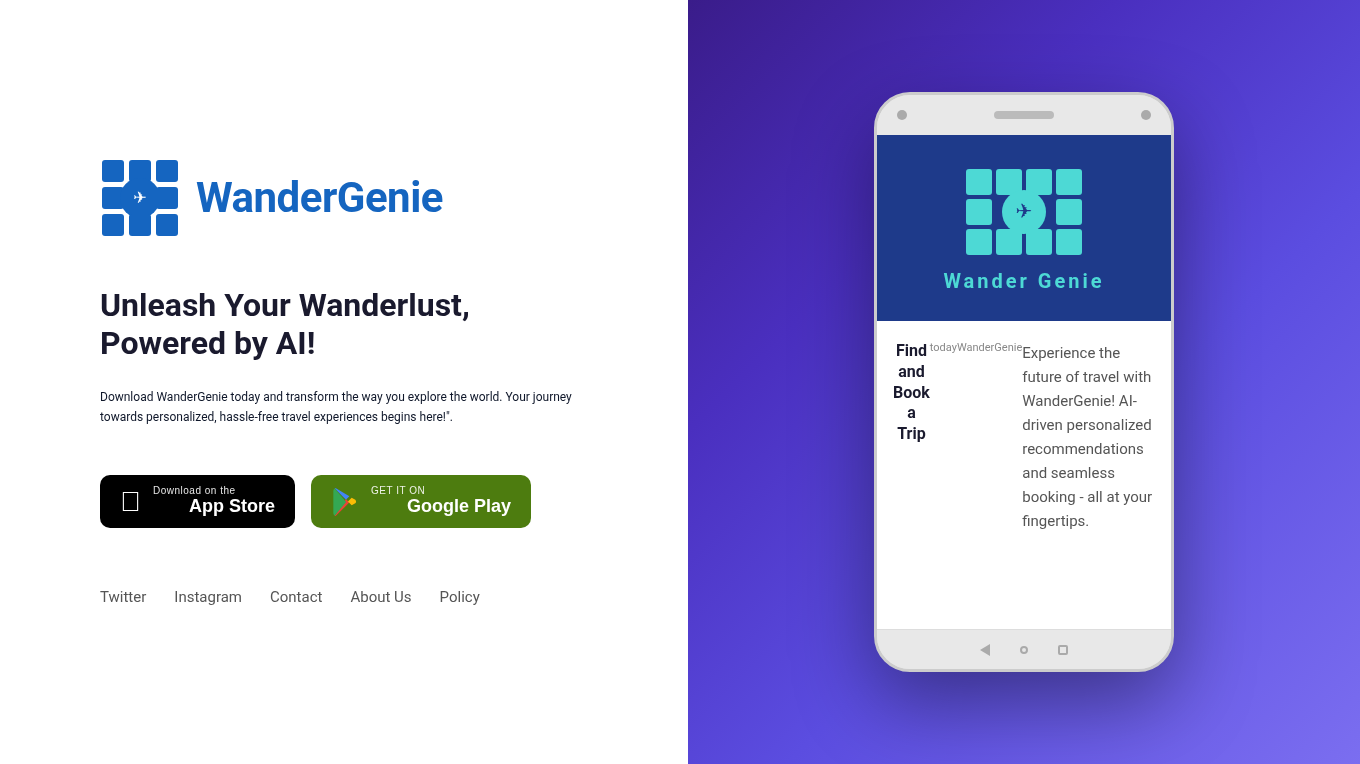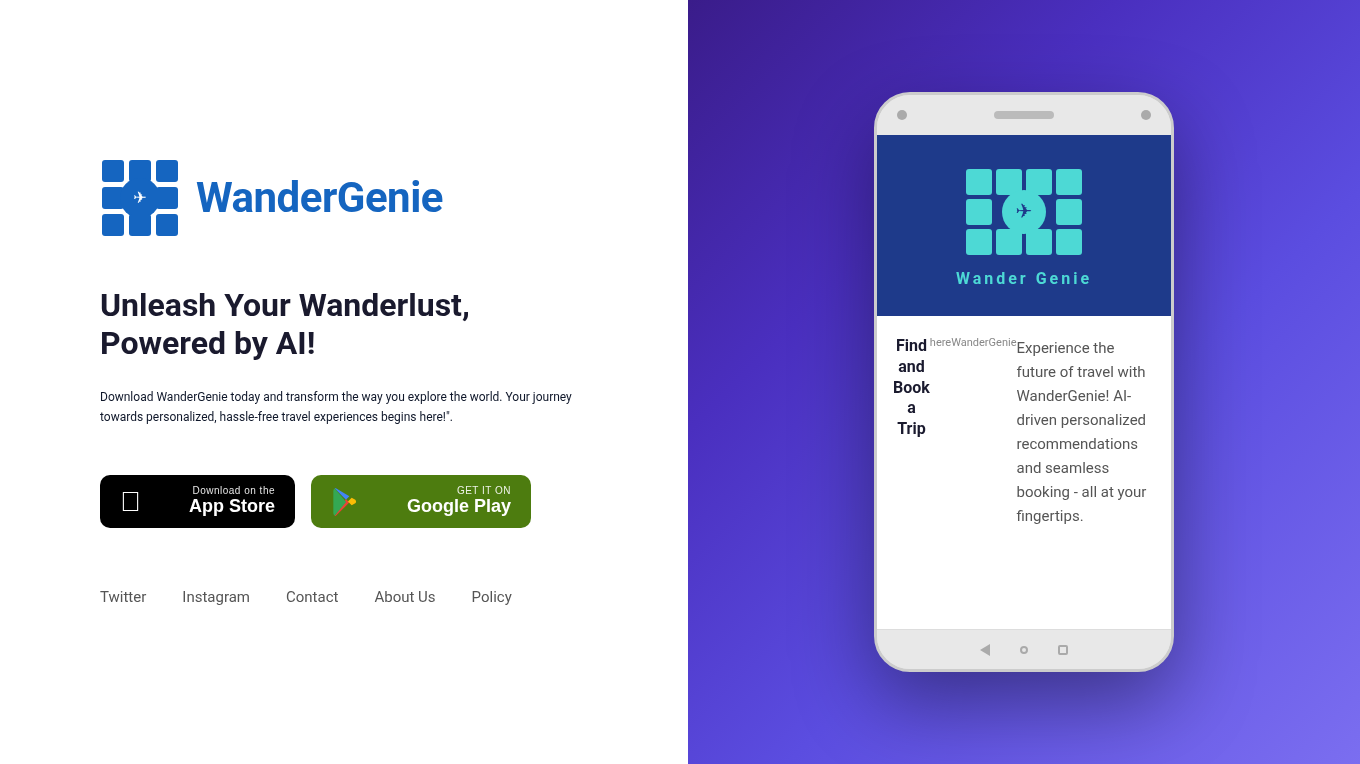--- a/index.html
+++ b/index.html
@@ -81,21 +81,21 @@
     }
 
     .store-btn-icon {
       font-size: 28px;
       line-height: 1;
     }
 
     .store-btn-text {
       display: flex;
       flex-direction: column;
-      text-align: right;
+      text-align: left;
     }
 
     .store-btn-small {
       font-size: 10px;
       font-weight: 400;
       letter-spacing: 0.5px;
       opacity: 0.9;
     }
 
     .store-btn-large {
@@ -109,21 +109,21 @@
       background: #4d7c0f;
     }
 
     .google-icon {
       width: 28px;
       height: 28px;
     }
 
     .footer-links {
       display: flex;
-      gap: 36px;
+      gap: 28px;
     }
 
     .footer-link {
       font-size: 15px;
       color: #555;
       text-decoration: none;
       cursor: pointer;
     }
 
     
@@ -201,21 +201,21 @@
 
     
     .app-logo-container {
       width: 120px;
       height: 90px;
       margin-bottom: 12px;
     }
 
     .app-brand-name {
       color: #4dd9d5;
-      font-size: 16px;
+      font-size: 20px;
       font-weight: 700;
       letter-spacing: 3px;
       text-align: center;
     }
 
     .app-body {
       background: #fff;
       padding: 20px 16px;
       display: flex;
       flex-direction: row;
@@ -381,21 +381,21 @@
           <rect x="2" y="62" width="26" height="26" rx="3" fill="#4dd9d5"></rect>
           <rect x="32" y="62" width="26" height="26" rx="3" fill="#4dd9d5"></rect>
           <rect x="62" y="62" width="26" height="26" rx="3" fill="#4dd9d5"></rect>
           <rect x="92" y="62" width="26" height="26" rx="3" fill="#4dd9d5"></rect>
         </svg>
         <div class="app-brand-name">Wander  Genie</div>
       </div>
 
       <div class="app-body">
         <div class="app-find-title">Find and Book a Trip</div>
-        <div class="app-with-label">here</div>
+        <div class="app-with-label">today</div>
         <div class="app-wander-genie-label">WanderGenie</div>
         <div class="app-description">Experience the future of travel with WanderGenie! AI-driven personalized recommendations and seamless booking - all at your fingertips.</div>
       </div>
     </div>
 
     <div class="phone-bottom-bar">
       <div class="phone-bottom-triangle"></div>
       <div class="phone-bottom-dot"></div>
       <div class="phone-bottom-square"></div>
     </div>

